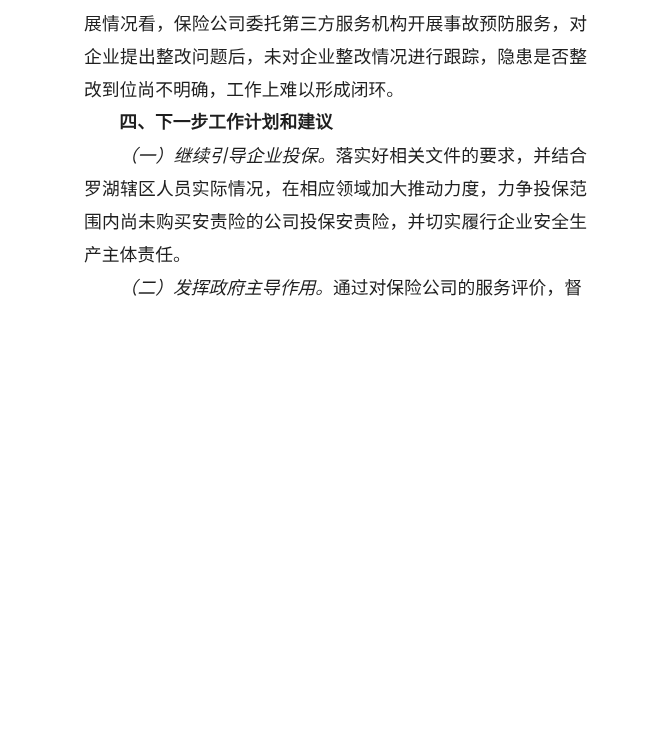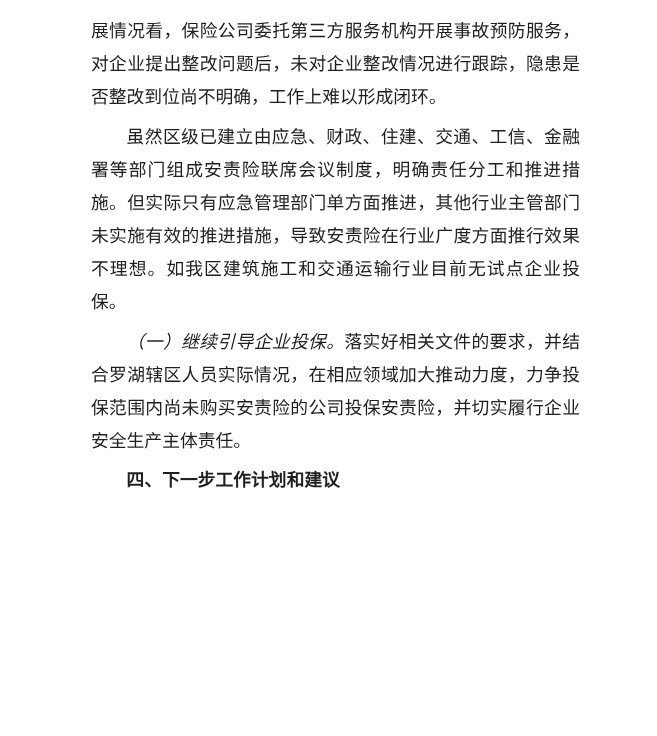--- a/index.html
+++ b/index.html
@@ -23,21 +23,21 @@
     left: 84px;
     top: 7px;
     width: 503px;
     font-family: "DejaVu Serif", "Liberation Serif", serif;
     font-size: 17.8px;
     line-height: 33px;
     text-align: justify;
     color: #1f1f1f;
   }
   .para {
-    margin: 7px;
+    margin: 0;
     padding: 0;
   }
   .para.indent {
     text-indent: 2em;
   }
   
   .lead {
     font-style: italic;
   }
   
@@ -45,17 +45,17 @@
     font-family: "Liberation Sans", "DejaVu Sans", sans-serif;
     font-weight: 700;
   }
 </style>
 </head>
 <body style="background: rgb(255, 255, 255);">
 
 <main class="page">
   <article class="doc" id="doc-body" style="color: rgb(31, 31, 31);">
       <p class="para body"><span>展情况看，保险公司委托第三方服务机构开展事故预防服务，对企业提出整改问题后，未对企业整改情况进行跟踪，隐患是否整改到位尚不明确，工作上难以形成闭环。</span></p>
-      <p class="para body indent"><span>虽然区级已建立由应急、财政、住建、交通、工信、金融署等部门组成安责险联席会议制度，明确责任分工和推进措施。但实际只有应急管理部门单方面推进，其他行业主管部门未实施有效的推进措施，导致安责险在行业广度方面推行效果不理想。如我区建筑施工和交通运输行业目前无试点企业投保。</span></p>
+      <p class="para heading indent"><span>四、下一步工作计划和建议</span></p>
       <p class="para body indent"><span class="lead">（一）继续引导企业投保。</span><span>落实好相关文件的要求，并结合罗湖辖区人员实际情况，在相应领域加大推动力度，力争投保范围内尚未购买安责险的公司投保安责险，并切实履行企业安全生产主体责任。</span></p>
-      <p class="para heading indent"><span>四、下一步工作计划和建议</span></p>
+      <p class="para body indent"><span class="lead">（二）发挥政府主导作用。</span><span>通过对保险公司的服务评价，督</span></p>
     </article>
 </main>
 
 </body></html>

